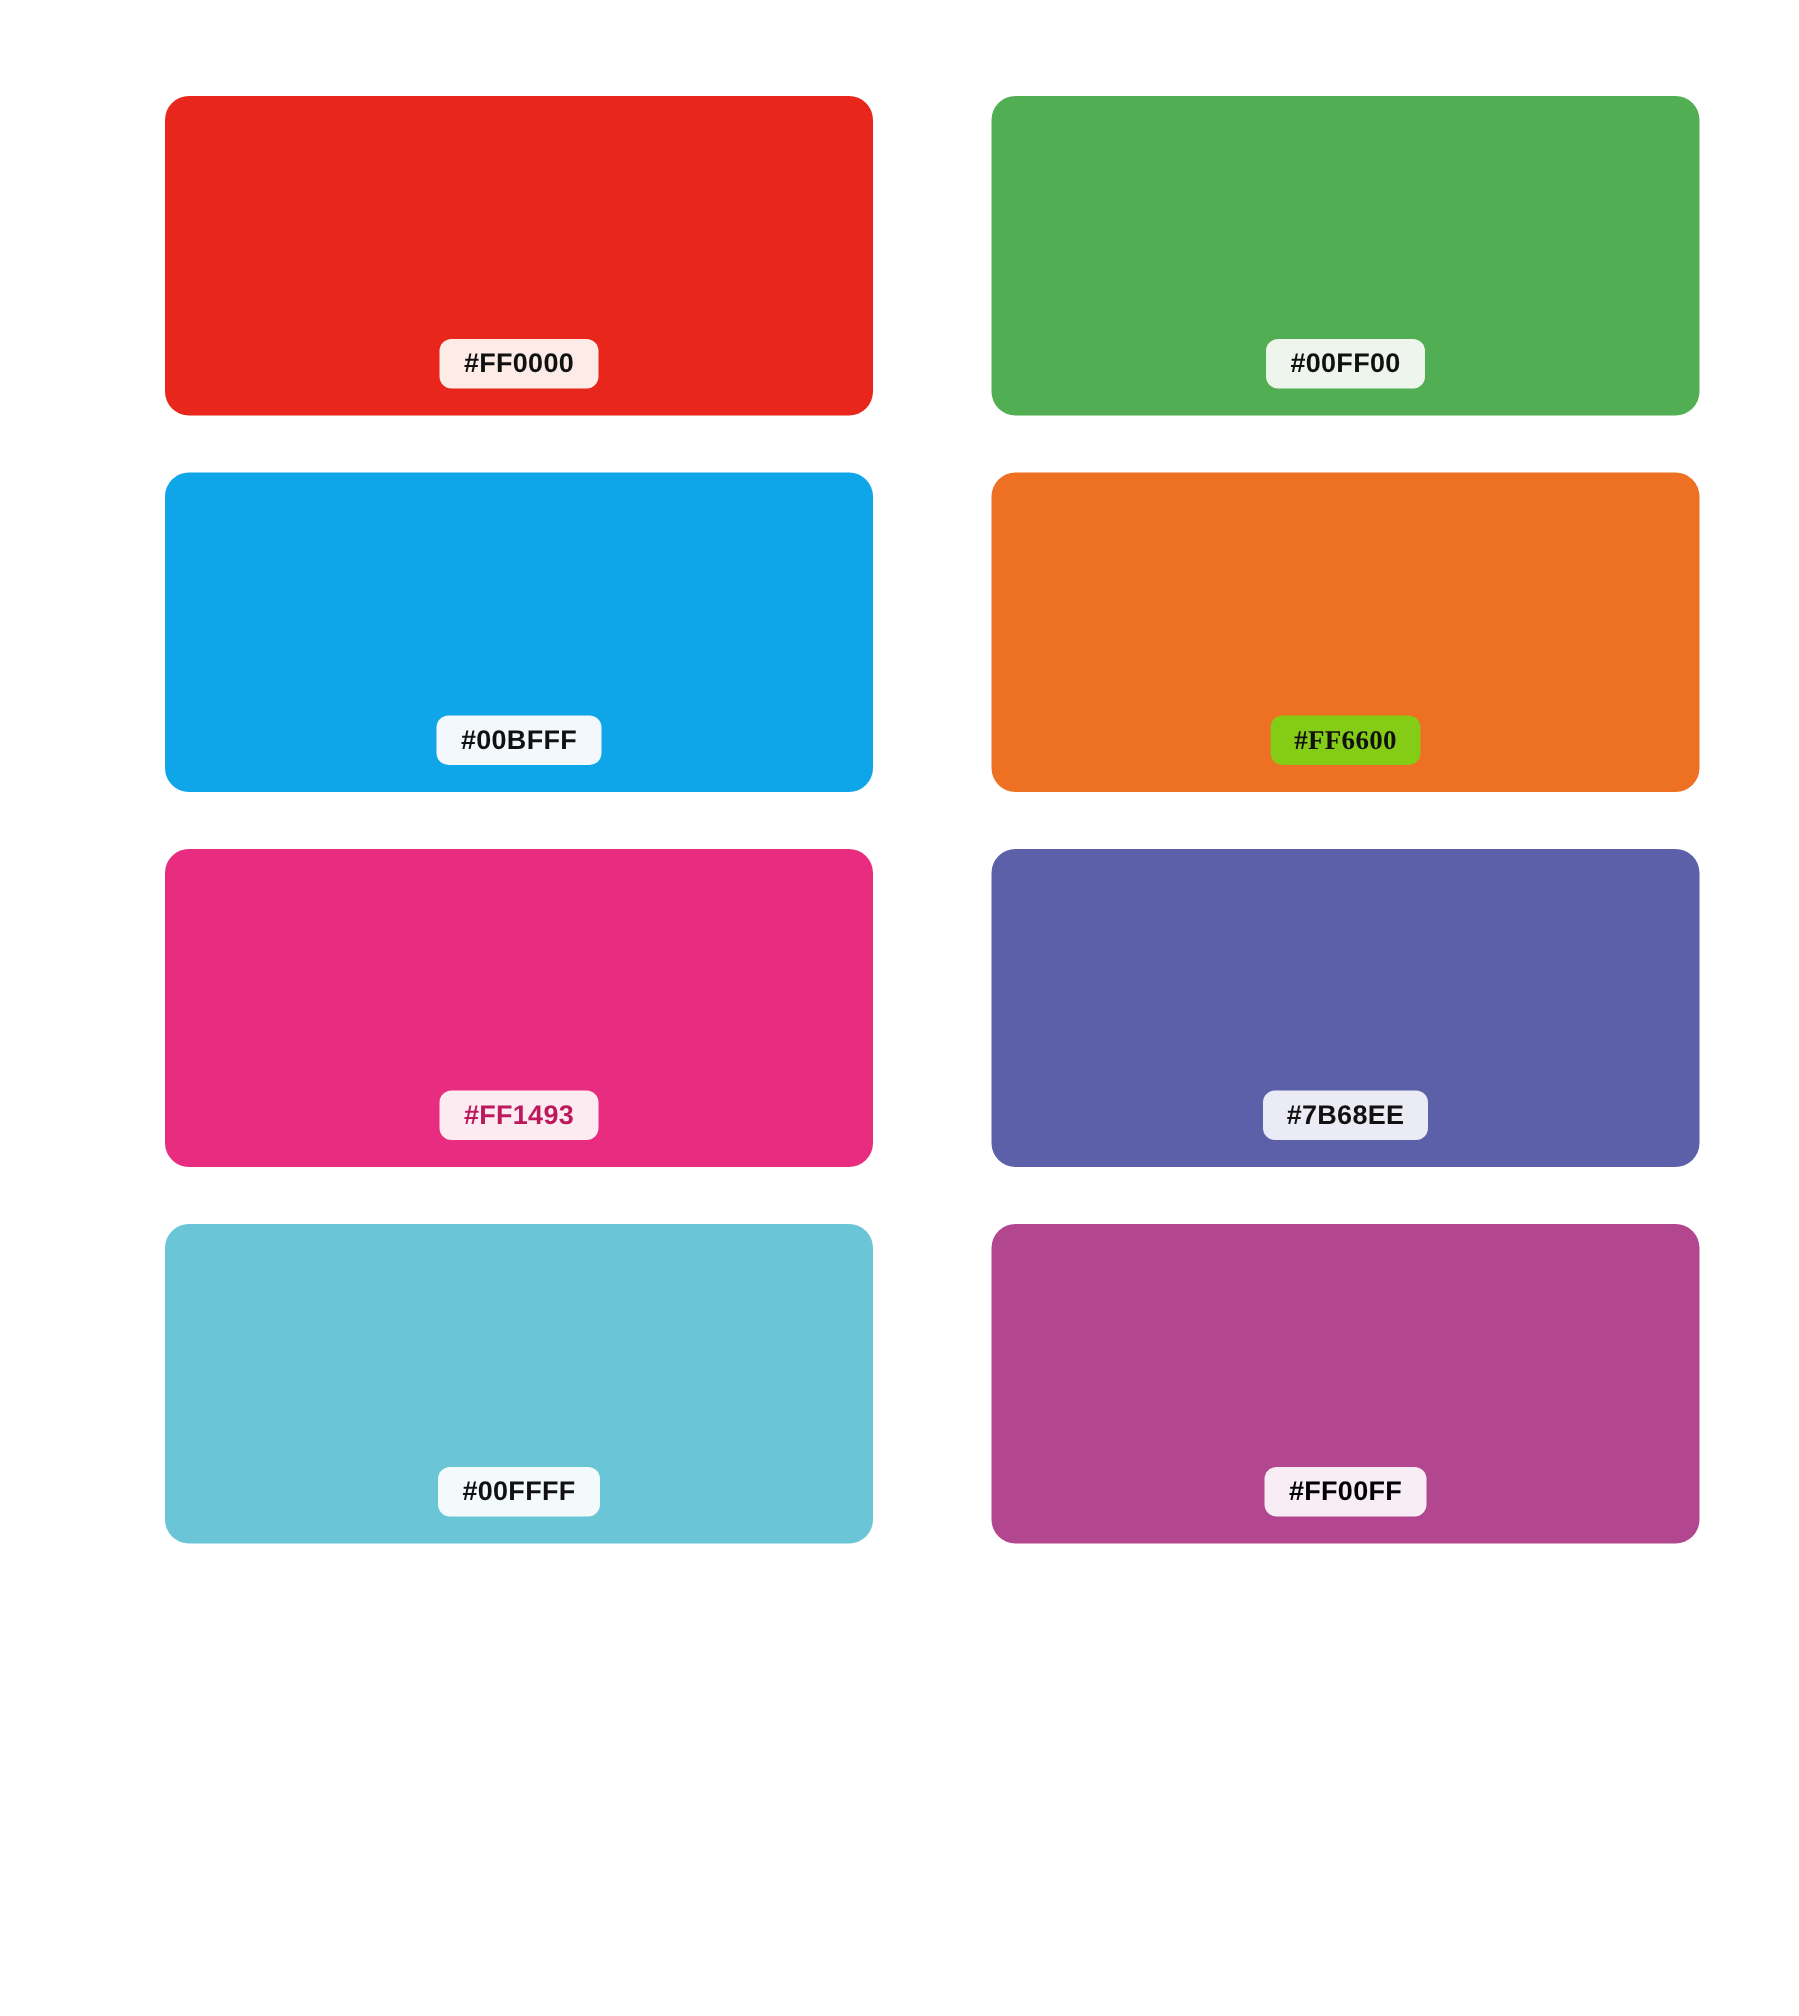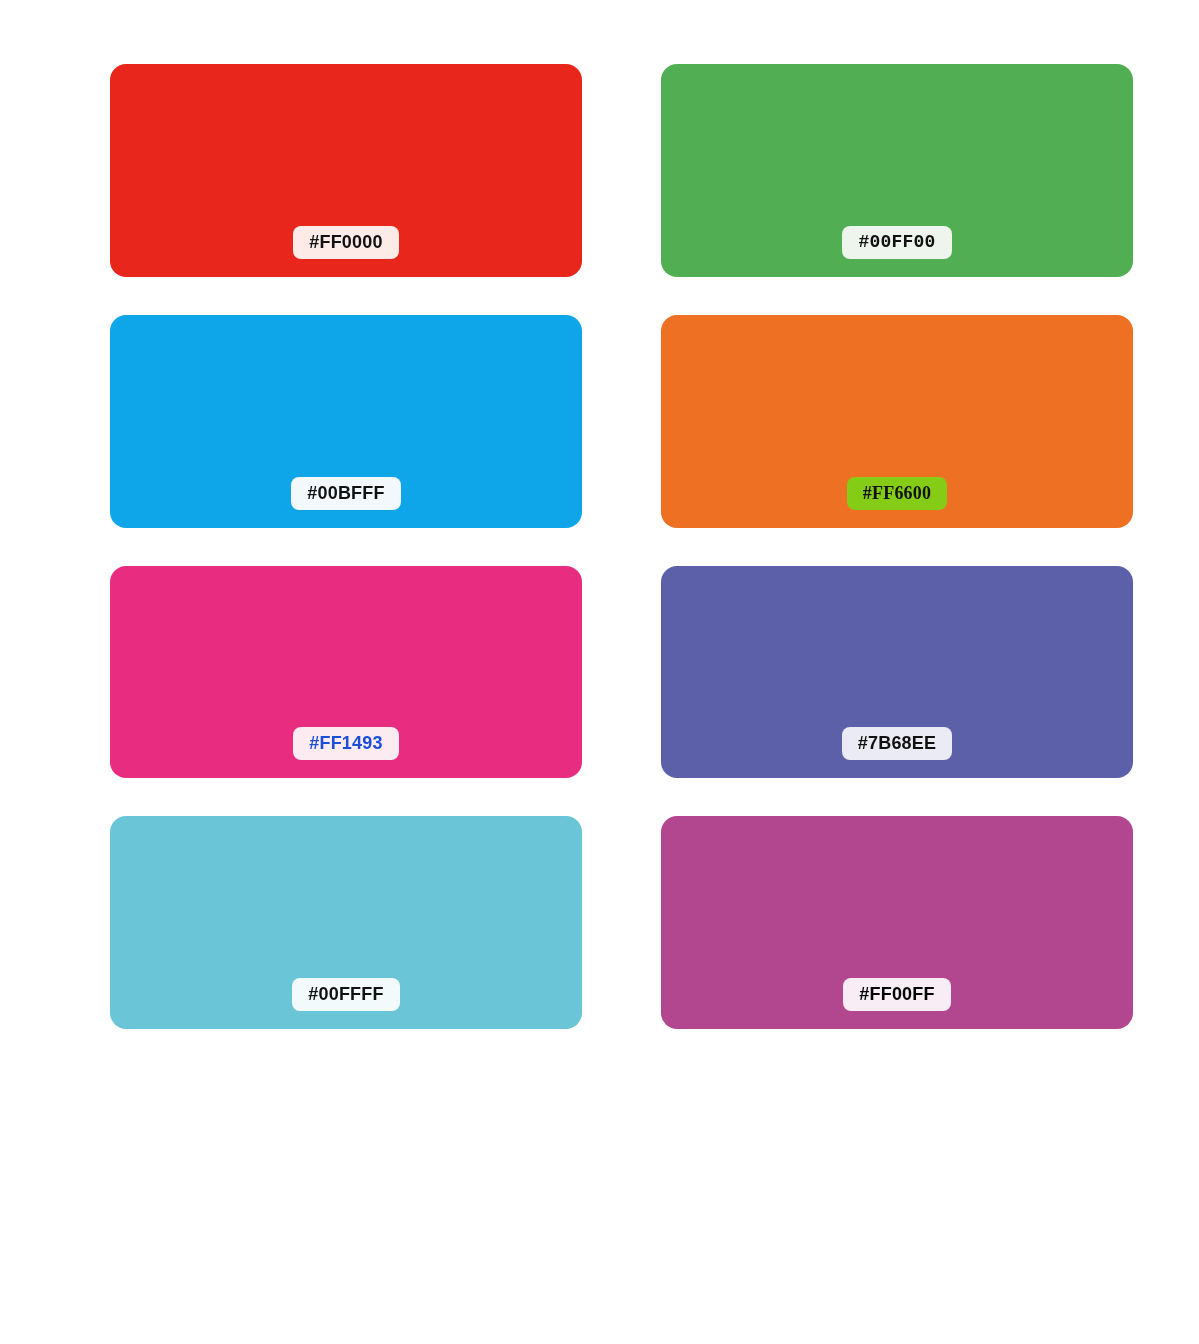--- a/index.html
+++ b/index.html
@@ -46,31 +46,31 @@
     white-space: nowrap;
   }
 </style>
 </head>
 <body>
 
 <div id="swatch-grid" style="background: rgb(255, 255, 255); grid-template-columns: repeat(2, 1fr); grid-template-rows: repeat(5, 1fr);">
     <div class="swatch-card" style="background: rgb(232, 38, 28);">
       <span class="swatch-label" style="background: rgb(252, 235, 230); color: rgb(17, 17, 17);">#FF0000</span>
     </div>
-    <div class="swatch-card" style="background: rgb(82, 174, 83); font-family: Liberation Mono, monospace;">
+    <div class="swatch-card" style="background: rgb(82, 174, 83);">
       <span class="swatch-label" style="background: rgb(238, 245, 236); color: rgb(17, 17, 17);">#00FF00</span>
     </div>
     <div class="swatch-card" style="background: #0ea5e9; align-items: flex-end;">
       <span class="swatch-label" style="background: rgb(242, 248, 252); color: rgb(17, 17, 17);">#00BFFF</span>
     </div>
     <div class="swatch-card" style="background: rgb(238, 113, 35);">
       <span class="swatch-label" style="background: #84cc16; color: rgb(17, 17, 17); font-family: Liberation Serif, serif;">#FF6600</span>
     </div>
     <div class="swatch-card" style="background: rgb(232, 45, 129);">
-      <span class="swatch-label" style="background: rgb(252, 235, 241); color: #1d4ed8;">#FF1493</span>
+      <span class="swatch-label" style="background: rgb(252, 235, 241); color: #be185d;">#FF1493</span>
     </div>
     <div class="swatch-card" style="background: rgb(91, 96, 168);">
       <span class="swatch-label" style="background: rgb(235, 235, 246); color: rgb(17, 17, 17);">#7B68EE</span>
     </div>
     <div class="swatch-card" style="background: rgb(106, 197, 214);">
       <span class="swatch-label" style="background: rgb(243, 250, 251); color: rgb(17, 17, 17);">#00FFFF</span>
     </div>
     <div class="swatch-card" style="background: rgb(178, 70, 143);">
       <span class="swatch-label" style="background: rgb(248, 237, 244); color: #000000;">#FF00FF</span>
     </div>

